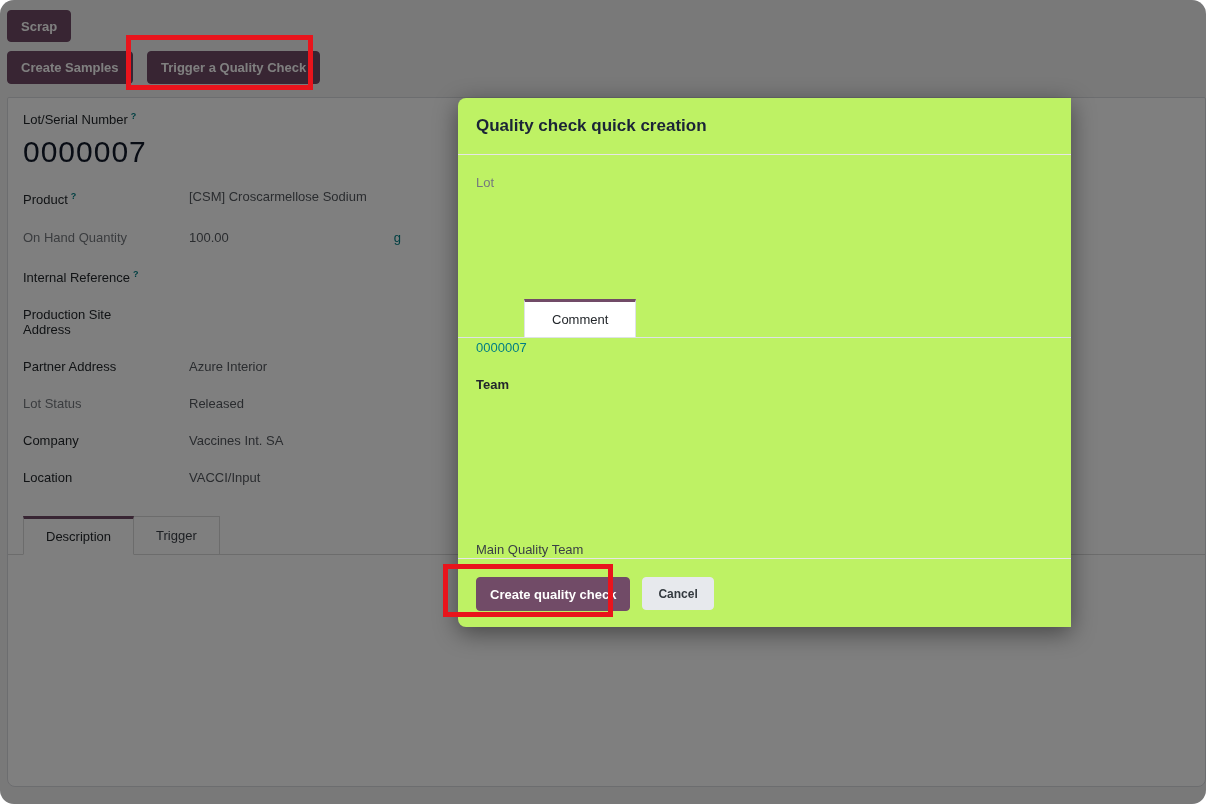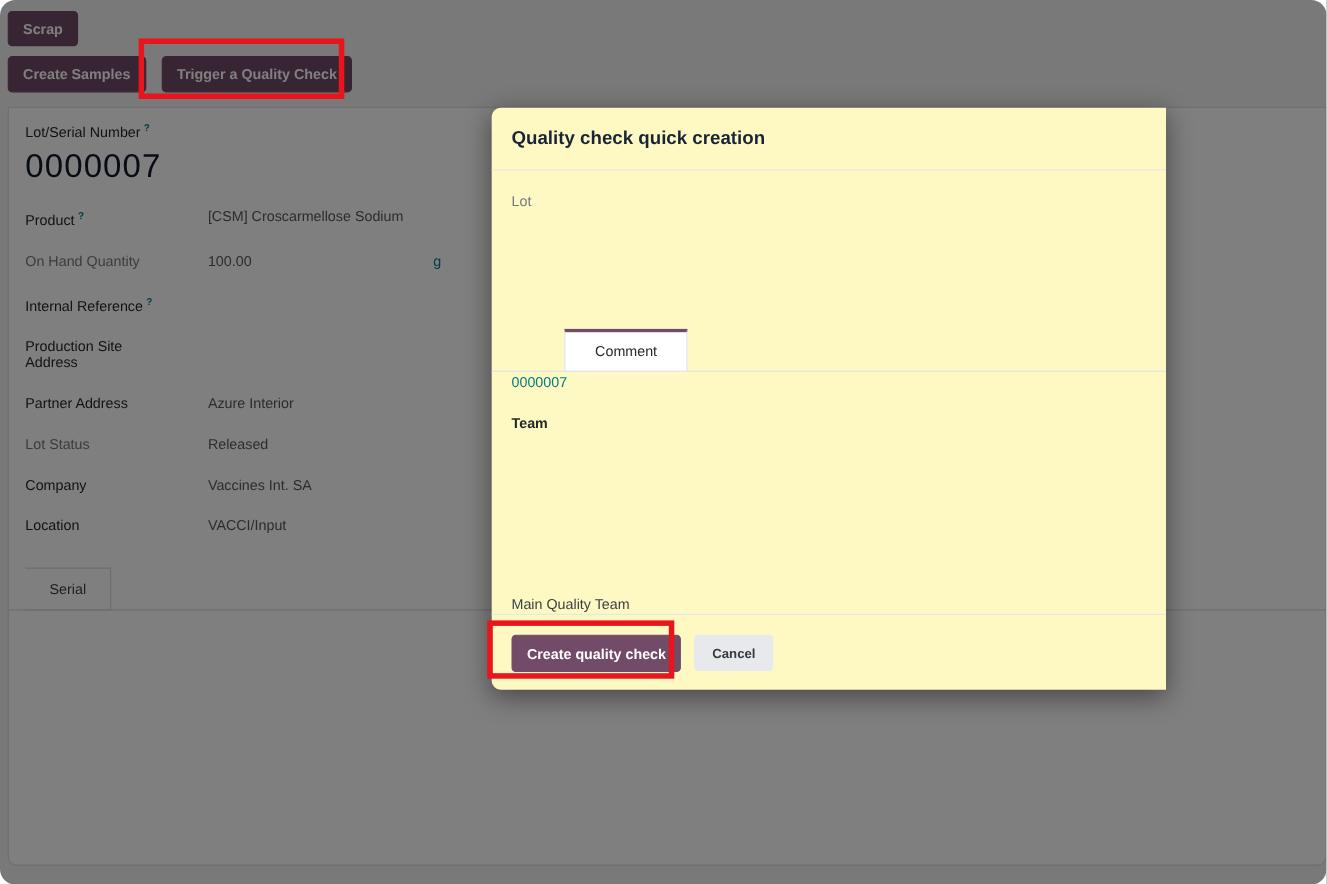--- a/index.html
+++ b/index.html
@@ -44,22 +44,22 @@
   .sheet-tabs { position:absolute; left:15px; top:418px; display:flex; z-index:1; }
   .tab { height:39px; display:flex; align-items:center; padding:0 22px; font-size:13px; color:#3a3f46; cursor:pointer; background:transparent; }
   .tab.active { background:#fff; border:1px solid #d8d8d8; border-top:3px solid #714B67; border-bottom:1px solid #fff; color:#23272b; }
   .tab.inactive { border:1px solid #d8d8d8; border-left:none; }
 
   
   .backdrop { position:absolute; inset:0; background:rgba(0,0,0,0.5); z-index:10; }
 
   
   .modal {
-    position:absolute; left:447px; top:98px; width:613px; height:529px; z-index:20;
-    background:#fef9c3; border-radius:8px 0 0 8px;
+    position:absolute; left:458px; top:98px; width:613px; height:529px; z-index:20;
+    background:#bef264; border-radius:8px 0 0 8px;
     box-shadow:0 6px 24px rgba(0,0,0,0.45);
   }
   .modal-header { height:57px; display:flex; align-items:center; padding-left:18px; border-bottom:1px solid #e6e6e6; }
   .modal-title { font-size:17px; font-weight:700; color:#1b2437; }
   .modal-body { padding:20px 0 0 18px; }
   .mrow { display:flex; line-height:16px;flex-direction:column; }
   .mrow .mlbl { flex:0 0 165px; padding-right:14px; }
   .mrow-lot { margin-bottom:21px; }
   .mrow-control { margin-bottom:14px; }
   .mlbl-bold { font-weight:700; color:#23272b; width:150px; }
@@ -141,21 +141,22 @@
 
       <div class="frow">
         <div class="lbl field-label">Location</div>
         <div class="val">VACCI/Input</div>
       </div>
 
     </div>
 
     <div class="sheet-tabline"></div>
     <div class="sheet-tabs">
-      <div class="tab inactive">Serial</div>
+      <div class="tab active">Description</div>
+      <div class="tab inactive">Trigger</div>
     </div>
   </div>
 
   <div class="backdrop"></div>
 
   <div class="modal">
 
     <div class="modal-header">
       <div class="modal-title">Quality check quick creation</div>
     </div>

